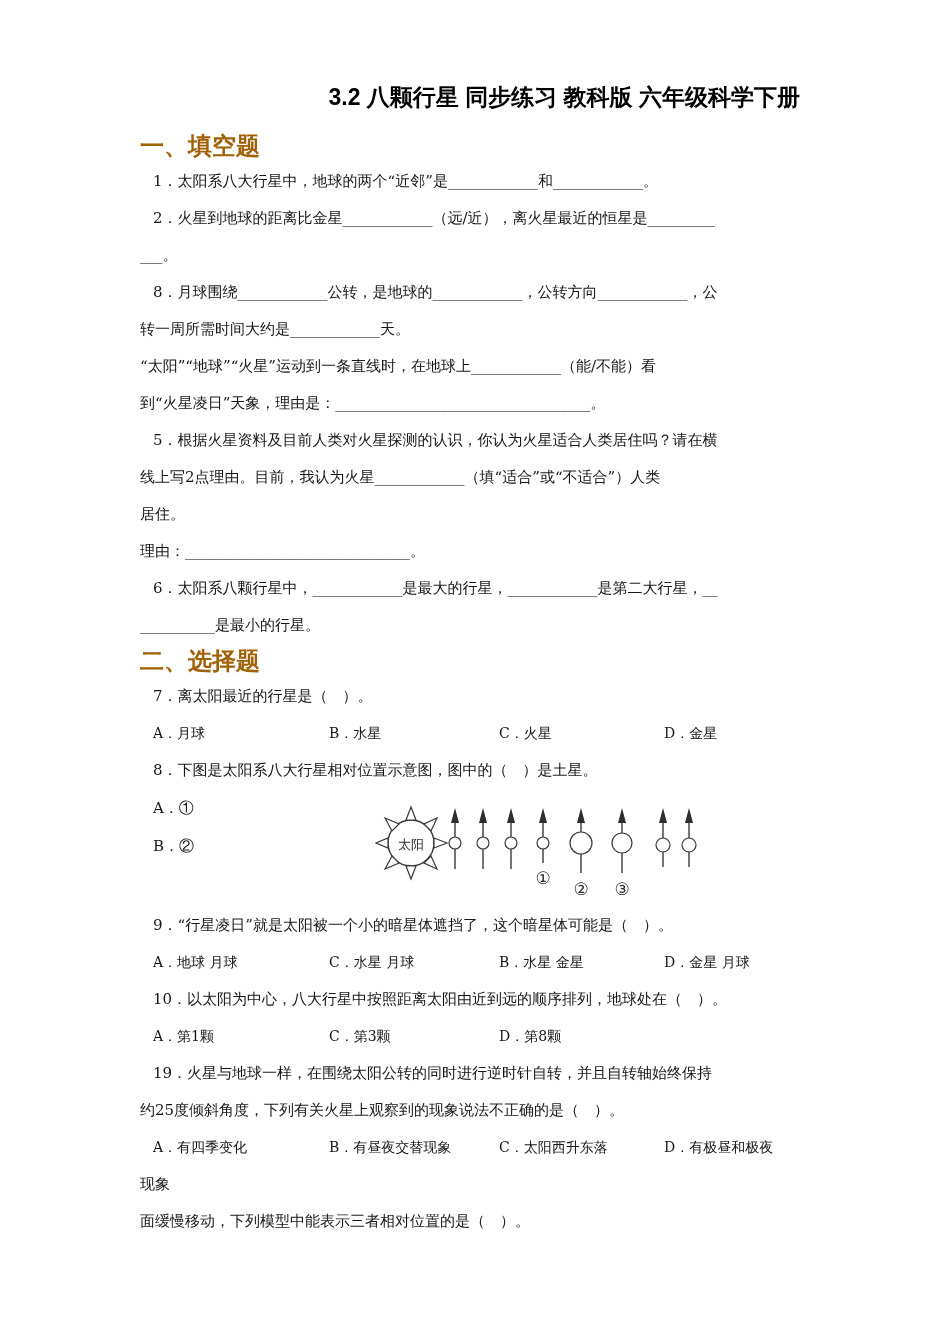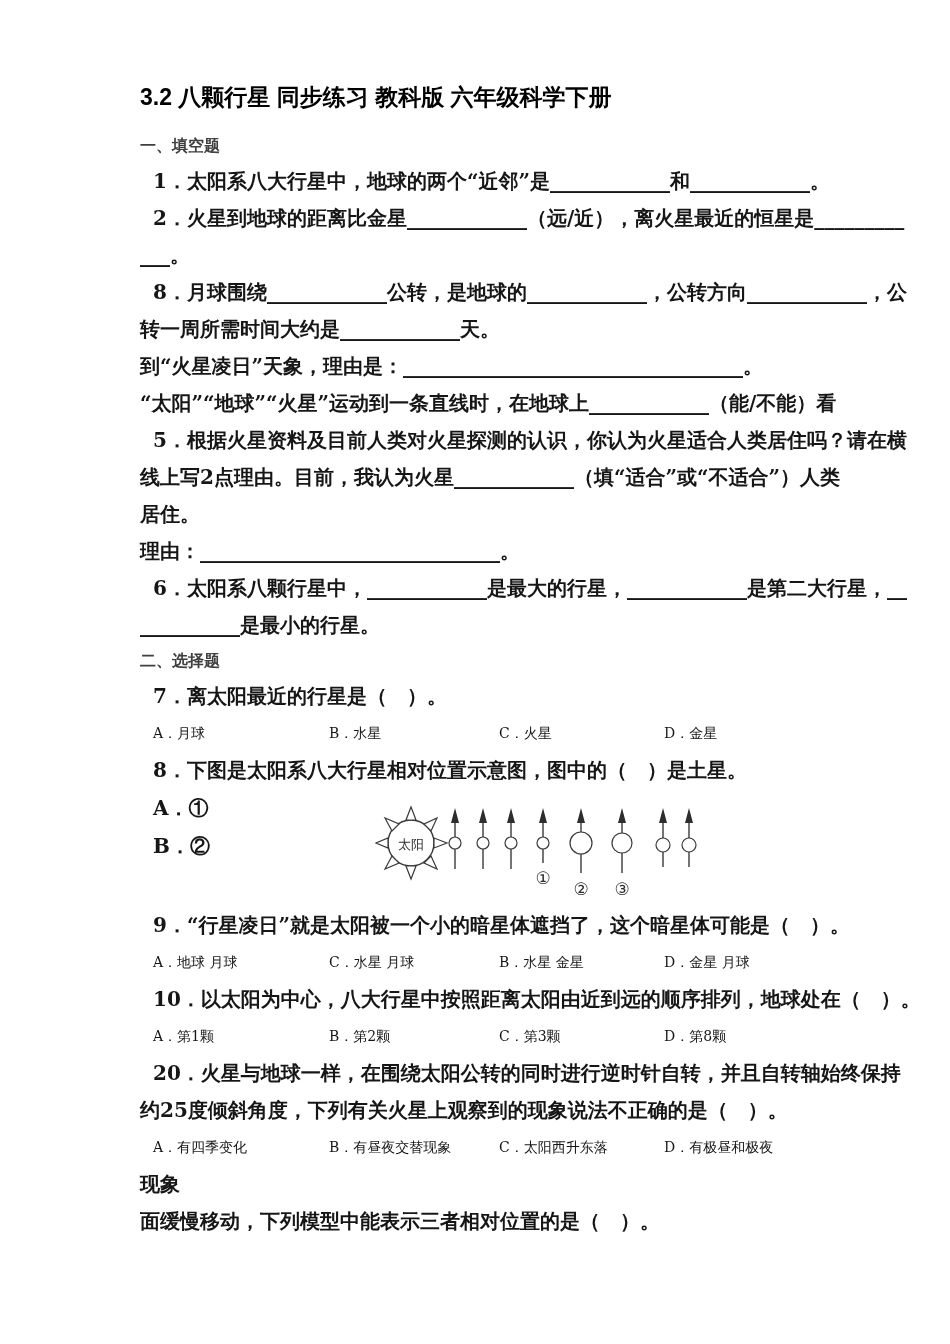--- a/index.html
+++ b/index.html
@@ -10,41 +10,40 @@
     font-family:"DejaVu Serif","Liberation Serif",serif;
     overflow:hidden;
   }
   .page{
     box-sizing:border-box;
     width:950px;height:1344px;
     padding:82px 10px 20px 140px;
   }
   .doc-title{
     width:660px;
-    text-align:left;
+    text-align:right;
     font-family:"Liberation Sans",sans-serif;
     font-weight:bold;
     font-size:23px;
     color:#000;
     margin:0 0 16px 0;
     white-space:nowrap;
   }
   .sec-heading{
     font-family:"Liberation Sans",sans-serif;
     font-weight:bold;
-    font-size:16px;
-    color:#404040;
+    font-size:24px;
+    color:#a16207;
     height:34px;line-height:34px;
     white-space:pre;
   }
   .line{
-    font-size:20px;
+    font-size:15px;
     height:37px;line-height:37px;
     white-space:pre;
-    font-weight:bold;
   }
   .num{padding-left:13px;}
   .opts{
     display:flex;
     font-size:14px;
     height:37px;line-height:37px;
     padding-left:13px;
   }
   .opts span{white-space:pre;display:inline-block;}
   .opts span:nth-child(1){min-width:176px;}
@@ -71,22 +70,22 @@
 
   <h1 class="doc-title">3.2 八颗行星 同步练习 教科版 六年级科学下册</h1>
 
   <div class="sec-heading">一、填空题</div>
 
   <div class="line num">1．太阳系八大行星中，地球的两个“近邻”是____________和____________。</div>
   <div class="line num">2．火星到地球的距离比金星____________（远/近），离火星最近的恒星是_________</div>
   <div class="line">___。</div>
   <div class="line num">8．月球围绕____________公转，是地球的____________，公转方向____________，公</div>
   <div class="line">转一周所需时间大约是____________天。</div>
+  <div class="line">“太阳”“地球”“火星”运动到一条直线时，在地球上____________（能/不能）看</div>
   <div class="line">到“火星凌日”天象，理由是：__________________________________。</div>
-  <div class="line">“太阳”“地球”“火星”运动到一条直线时，在地球上____________（能/不能）看</div>
   <div class="line num">5．根据火星资料及目前人类对火星探测的认识，你认为火星适合人类居住吗？请在横</div>
   <div class="line">线上写2点理由。目前，我认为火星____________（填“适合”或“不适合”）人类</div>
   <div class="line">居住。</div>
   <div class="line">理由：______________________________。</div>
   <div class="line num">6．太阳系八颗行星中，____________是最大的行星，____________是第二大行星，__</div>
   <div class="line">__________是最小的行星。</div>
 
   <div class="sec-heading">二、选择题</div>
 
   <div class="line num">7．离太阳最近的行星是（　）。</div>
@@ -170,26 +169,25 @@
   <div class="opts">
     <span>A．地球 月球</span>
     <span>C．水星 月球</span>
     <span>B．水星 金星</span>
     <span>D．金星 月球</span>
   </div>
 
   <div class="line num">10．以太阳为中心，八大行星中按照距离太阳由近到远的顺序排列，地球处在（　）。</div>
   <div class="opts">
     <span>A．第1颗</span>
-    <span>B．第2颗</span>
     <span>C．第3颗</span>
     <span>D．第8颗</span>
   </div>
 
-  <div class="line num">20．火星与地球一样，在围绕太阳公转的同时进行逆时针自转，并且自转轴始终保持</div>
+  <div class="line num">19．火星与地球一样，在围绕太阳公转的同时进行逆时针自转，并且自转轴始终保持</div>
   <div class="line">约25度倾斜角度，下列有关火星上观察到的现象说法不正确的是（　）。</div>
   <div class="opts">
     <span>A．有四季变化</span>
     <span>B．有昼夜交替现象</span>
     <span>C．太阳西升东落</span>
     <span>D．有极昼和极夜</span>
   </div>
   <div class="line">现象</div>
 
   <div class="line">面缓慢移动，下列模型中能表示三者相对位置的是（　）。</div>

